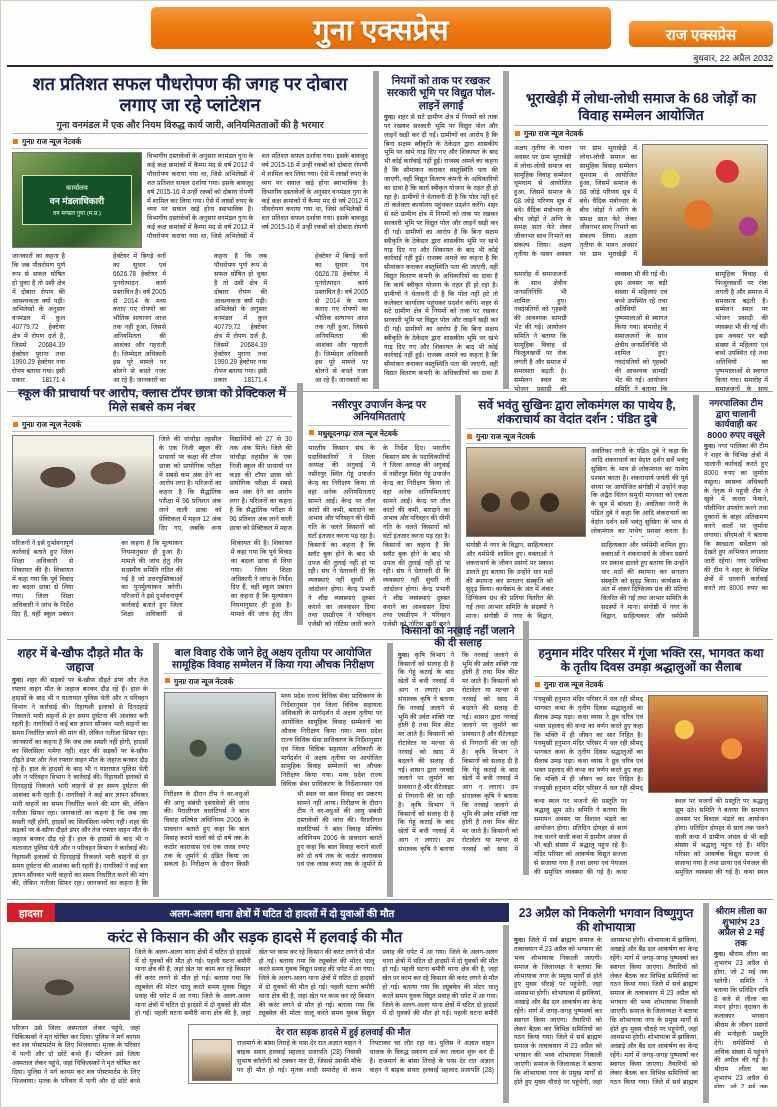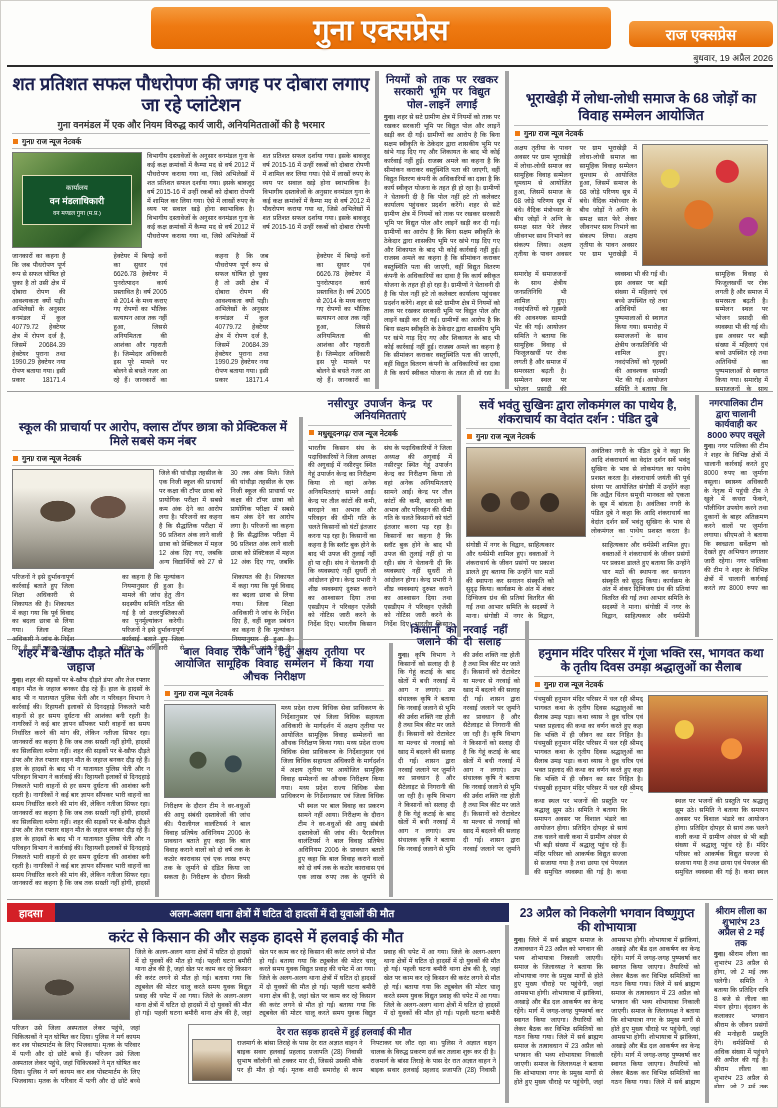--- a/index.html
+++ b/index.html
@@ -18,26 +18,26 @@
   .brand{position:absolute;left:628px;top:20px;width:144px;height:26px;border-radius:5px;
          background:linear-gradient(180deg,#f59b3e,#e66d05);display:flex;align-items:center;justify-content:center;}
   .brand span{color:#fff;font-size:15px;font-weight:bold;}
   .dateline{position:absolute;left:628px;top:50px;width:144px;text-align:right;font-size:9px;color:#222;}
   .mast-rule{position:absolute;left:6px;top:64px;width:766px;height:2px;background:#2a2a2a;}
 
   .hrule{position:absolute;left:6px;width:766px;height:1px;background:#9a9a9a;}
 
   
   .art{position:absolute;box-sizing:border-box;padding:2px 5px 0 5px;overflow:hidden;}
-  .bR{border-right:4px solid #a3a3a3;}
+  .bR{border-right:6px solid #a3a3a3;}
   .hl{margin:1px 0 2px 0;text-align:center;color:#1b1f4e;font-weight:bold;line-height:1.18;font-family:"Liberation Sans","DejaVu Sans",sans-serif;}
   .hl-xl{font-size:18px;}
   .hl-lg{font-size:14px;}
   .hl-md{font-size:12px;}
-  .hl-sm{font-size:10.5px;font-family:Liberation Mono, monospace;}
+  .hl-sm{font-size:10.5px;}
   .hl-xs{font-size:9px;}
   .subhead{font-size:9.5px;font-weight:bold;color:#3a3a3a;text-align:center;margin:1px 0 2px 0;}
   .byline-row{display:flex;align-items:center;gap:4px;border-top:1px solid #bbb;border-bottom:1px solid #bbb;padding:2px 1px;margin:2px 0 3px 0;}
   .bullet{width:5px;height:5px;background:#ef7a12;flex:0 0 auto;}
   .byline-text{font-size:7.5px;font-weight:bold;color:#222;}
   .bt{font-size:6.4px;line-height:1.38;text-align:justify;color:#1c1c1c;}
   .lead{font-weight:bold;}
   .fill-box{overflow:hidden;column-fill:auto;}
   .c2{column-count:2;column-gap:8px;}
   .c3{column-count:3;column-gap:8px;}
@@ -91,21 +91,21 @@
 <body>
 
 <div class="page">
 
   <div class="banner">
     <span>गुना एक्सप्रेस</span>
   </div>
   <div class="brand">
     <span>राज एक्सप्रेस</span>
   </div>
-  <div class="dateline">बुधवार, 19 अप्रैल 2026</div>
+  <div class="dateline">बुधवार, 22 अप्रैल 2032</div>
   <div class="mast-rule"></div>
 
   <div class="hrule" style="top:390px"></div>
   <div class="hrule" style="top:638px"></div>
   <div class="hrule" style="top:898px"></div>
 
   <div class="art bR" style="left:6px;top:70px;width:372px;height:318px;">
     <h2 class="hl hl-xl">शत प्रतिशत सफल पौधरोपण की जगह पर दोबारा लगाए जा रहे प्लांटेशन</h2>
     <div class="subhead">गुना वनमंडल में एक और नियम विरुद्ध कार्य जारी, अनियमितताओं की है भरमार</div>
     <div class="byline-row">
@@ -147,21 +147,21 @@
       <div class="bt c2 fill-box" style="height:122px;flex:1;">
         <span>अक्षय तृतीया के पावन अवसर पर ग्राम भूराखेड़ी में लोधा-लोधी समाज का सामूहिक विवाह सम्मेलन धूमधाम से आयोजित हुआ, जिसमें समाज के 68 जोड़े परिणय सूत्र में बंधे। वैदिक मंत्रोच्चार के बीच जोड़ों ने अग्नि के समक्ष सात फेरे लेकर जीवनभर साथ निभाने का संकल्प लिया। अक्षय तृतीया के पावन अवसर पर ग्राम भूराखेड़ी में लोधा-लोधी समाज का सामूहिक विवाह सम्मेलन धूमधाम से आयोजित हुआ, जिसमें समाज के 68 जोड़े परिणय सूत्र में बंधे। वैदिक मंत्रोच्चार के बीच जोड़ों ने अग्नि के समक्ष सात फेरे लेकर जीवनभर साथ निभाने का संकल्प लिया। अक्षय तृतीया के पावन अवसर पर ग्राम भूराखेड़ी में लोधा-लोधी समाज का सामूहिक विवाह सम्मेलन धूमधाम से आयोजित हुआ, जिसमें समाज के 68 जोड़े परिणय सूत्र में बंधे। वैदिक मंत्रोच्चार के बीच जोड़ों ने अग्नि के समक्ष सात फेरे लेकर जीवनभर साथ निभाने का संकल्प लिया।</span>
       </div>
       <div class="photo ph-wedding" style="width:126px;height:122px;"></div>
     </div>
     <div class="bt c3 fill-box mt" style="height:128px;">
       <span>समारोह में समाजजनों के साथ क्षेत्रीय जनप्रतिनिधि भी शामिल हुए। नवदंपतियों को गृहस्थी की आवश्यक सामग्री भेंट की गई। आयोजन समिति ने बताया कि सामूहिक विवाह से फिजूलखर्ची पर रोक लगती है और समाज में समरसता बढ़ती है। सम्मेलन स्थल पर भोजन प्रसादी की व्यवस्था भी की गई थी। इस अवसर पर बड़ी संख्या में महिलाएं एवं बच्चे उपस्थित रहे तथा अतिथियों का पुष्पमालाओं से स्वागत किया गया। समारोह में समाजजनों के साथ क्षेत्रीय जनप्रतिनिधि भी शामिल हुए। नवदंपतियों को गृहस्थी की आवश्यक सामग्री भेंट की गई। आयोजन समिति ने बताया कि सामूहिक विवाह से फिजूलखर्ची पर रोक लगती है और समाज में समरसता बढ़ती है। सम्मेलन स्थल पर भोजन प्रसादी की व्यवस्था भी की गई थी। इस अवसर पर बड़ी संख्या में महिलाएं एवं बच्चे उपस्थित रहे तथा अतिथियों का पुष्पमालाओं से स्वागत किया गया। समारोह में समाजजनों के साथ क्षेत्रीय जनप्रतिनिधि भी शामिल हुए। नवदंपतियों को गृहस्थी की आवश्यक सामग्री भेंट की गई। आयोजन समिति ने बताया कि सामूहिक विवाह से फिजूलखर्ची पर रोक लगती है और समाज में समरसता बढ़ती है। सम्मेलन स्थल पर भोजन प्रसादी की व्यवस्था भी की गई थी। इस अवसर पर बड़ी संख्या में महिलाएं एवं बच्चे उपस्थित रहे तथा अतिथियों का पुष्पमालाओं से स्वागत किया गया। समारोह में समाजजनों के साथ क्षेत्रीय जनप्रतिनिधि भी शामिल हुए। नवदंपतियों को गृहस्थी की आवश्यक सामग्री भेंट की गई। आयोजन समिति ने बताया कि सामूहिक विवाह से फिजूलखर्ची पर रोक लगती है और समाज में समरसता बढ़ती है। सम्मेलन स्थल पर भोजन प्रसादी की व्यवस्था भी की गई थी। इस अवसर पर बड़ी संख्या में महिलाएं एवं बच्चे उपस्थित रहे तथा अतिथियों का पुष्पमालाओं से स्वागत किया गया।</span>
     </div>
   </div>
 
-  <div class="art bR" style="left:6px;top:416px;width:296px;height:242px;">
+  <div class="art bR" style="left:6px;top:382px;width:296px;height:242px;">
     <h2 class="hl hl-md">स्कूल की प्राचार्या पर आरोप, क्लास टॉपर छात्रा को प्रेक्टिकल में मिले सबसे कम नंबर</h2>
     <div class="byline-row">
       <span class="bullet"></span>
       <span class="byline-text">गुना/ राज न्यूज नेटवर्क</span>
     </div>
     <div class="row">
       <div class="photo ph-school" style="width:142px;height:100px;"></div>
       <div class="bt c2 fill-box" style="height:100px;flex:1;">
         <span>जिले की चांचौड़ा तहसील के एक निजी स्कूल की प्राचार्या पर कक्षा की टॉपर छात्रा को प्रायोगिक परीक्षा में सबसे कम अंक देने का आरोप लगा है। परिजनों का कहना है कि सैद्धांतिक परीक्षा में 96 प्रतिशत अंक लाने वाली छात्रा को प्रेक्टिकल में महज 12 अंक दिए गए, जबकि अन्य विद्यार्थियों को 27 से 30 तक अंक मिले। जिले की चांचौड़ा तहसील के एक निजी स्कूल की प्राचार्या पर कक्षा की टॉपर छात्रा को प्रायोगिक परीक्षा में सबसे कम अंक देने का आरोप लगा है। परिजनों का कहना है कि सैद्धांतिक परीक्षा में 96 प्रतिशत अंक लाने वाली छात्रा को प्रेक्टिकल में महज 12 अंक दिए गए, जबकि अन्य विद्यार्थियों को 27 से 30 तक अंक मिले।</span>
       </div>

